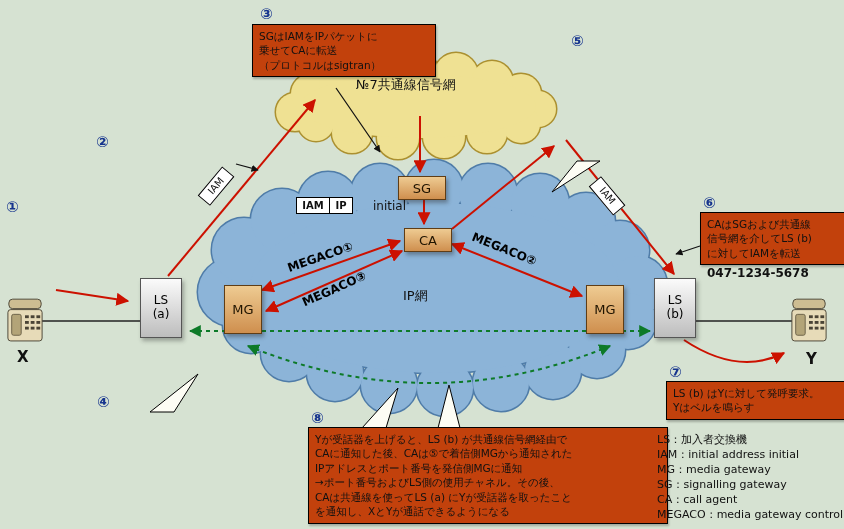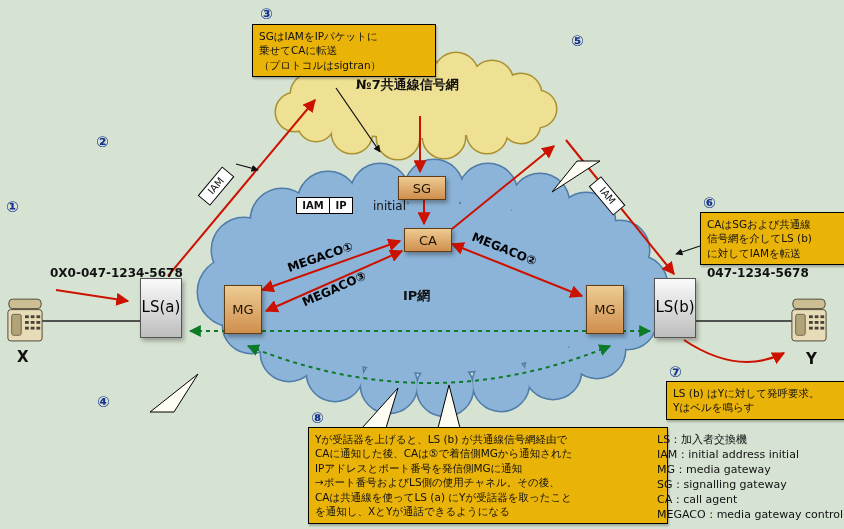--- a/index.html
+++ b/index.html
@@ -2,27 +2,27 @@
 <html><head>
 <meta charset="utf-8">
 <style>
   html,body{margin:0;padding:0;background:#c9d6c7}
   .stage{position:relative;width:844px;height:529px;background:#d6e2d2;overflow:hidden;
          font-family:"DejaVu Sans","Liberation Sans",sans-serif;color:#111}
   svg.layer{position:absolute;left:0;top:0;pointer-events:none}
   .node{position:absolute;display:flex;align-items:center;justify-content:center;
         font-weight:normal;font-size:13px;border:1px solid #5f3d16;color:#201400;
         background:linear-gradient(180deg,#eecb92,#cf8f4e);box-shadow:2px 3px 4px rgba(40,40,40,.4)}
-  .node.ls{flex-direction:row;background:linear-gradient(180deg,#fbfbfb,#bdbdbd);
-        border:1px solid #555;color:#000;line-height:1.15;font-size:15px;
+  .node.ls{flex-direction:column;background:linear-gradient(180deg,#fbfbfb,#bdbdbd);
+        border:1px solid #555;color:#000;line-height:1.15;font-size:12px;
         box-shadow:2px 3px 4px rgba(40,40,40,.35)}
-  .callout{position:absolute;background:#eab308;border:1px solid #000;padding:4px 6px;
+  .callout{position:absolute;background:#c2410c;border:1px solid #000;padding:4px 6px;
         font-size:10.5px;line-height:1.38;white-space:pre-line;box-shadow:1px 2px 2px rgba(0,0,0,.25)}
   .cnum{position:absolute;font-size:15px;font-weight:bold;color:#16348e;line-height:1}
-  .cloudlbl{position:absolute;font-weight:bold;font-size:13px;white-space:nowrap}
+  .cloudlbl{position:absolute;font-weight:normal;font-size:13px;white-space:nowrap}
   .dlabel{position:absolute;font-size:12px;white-space:nowrap}
   .tag{position:absolute;background:#fff;border:1px solid #000;font-size:10px;
         padding:0 9px;line-height:14px;white-space:nowrap}
   .megaco{position:absolute;font-size:12px;font-weight:bold;white-space:nowrap;color:#000}
   .numlbl{position:absolute;font-size:12px;font-weight:bold;white-space:nowrap}
   .endlbl{position:absolute;font-size:15px;font-weight:bold}
   .legend{position:absolute;font-size:11px;line-height:1.36;white-space:pre-line;color:#111}
   .packet{position:absolute;display:flex;background:#fff;border:1px solid #000;
         font-size:10px;line-height:15px;text-align:center;font-weight:bold}
   .packet span:first-child{width:32px;border-right:1px solid #000}
@@ -148,21 +148,20 @@
   <div class="tag" style="left:588px;top:188px;transform:rotate(50deg)">IAM</div>
   <div class="packet" style="left:296px;top:197px">
     <span>IAM</span>
     <span>IP</span>
   </div>
   <div class="dlabel" style="left:373px;top:199px">initial</div>
   <div class="megaco" style="left:286px;top:250px;transform:rotate(-19deg)">MEGACO①</div>
   <div class="megaco" style="left:470px;top:242px;transform:rotate(22deg)">MEGACO②</div>
   <div class="megaco" style="left:300px;top:282px;transform:rotate(-24deg)">MEGACO③</div>
 
-  <div class="numlbl" style="left:50px;top:266px">0X0-047-1234-5678</div>
   <div class="numlbl" style="left:707px;top:266px">047-1234-5678</div>
   <div class="endlbl" style="left:17px;top:348px">X</div>
   <div class="endlbl" style="left:806px;top:350px">Y</div>
 
   <div class="phone" style="left:6px;top:298px">
     <svg viewBox="0 0 40 48" width="38" height="46">
       <rect x="3" y="1" width="34" height="10" rx="4" fill="#cdbd92" stroke="#4a4436"></rect>
       <rect x="2" y="12" width="36" height="33" rx="3" fill="#e7dbb8" stroke="#4a4436"></rect>
       <rect x="6" y="17" width="10" height="22" rx="2" fill="#b3a478" stroke="#6a6148"></rect>
       <g fill="#4a4436">

